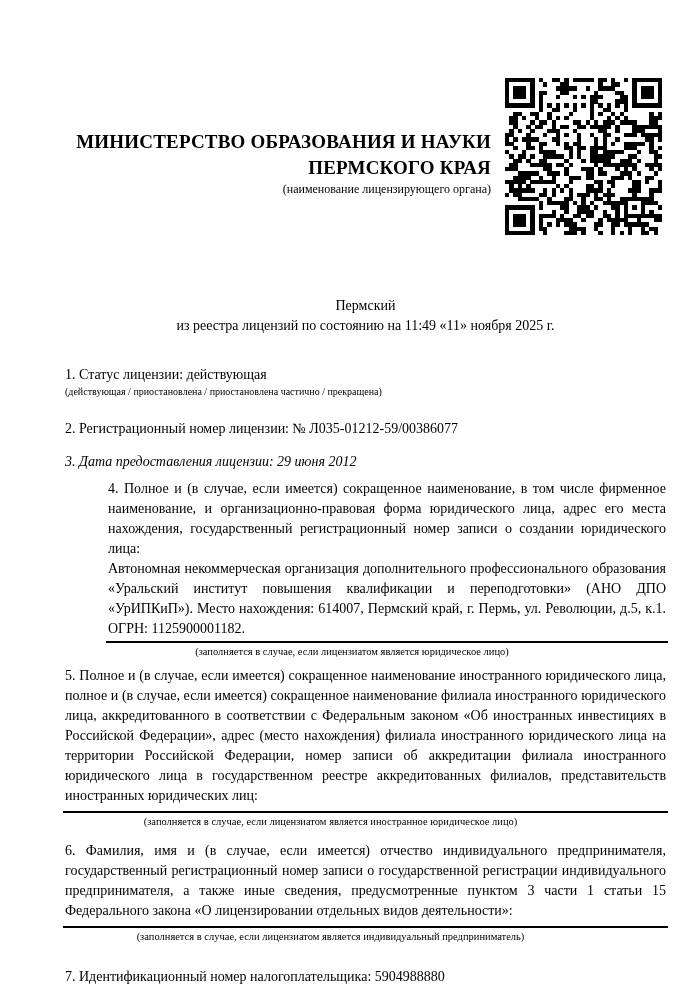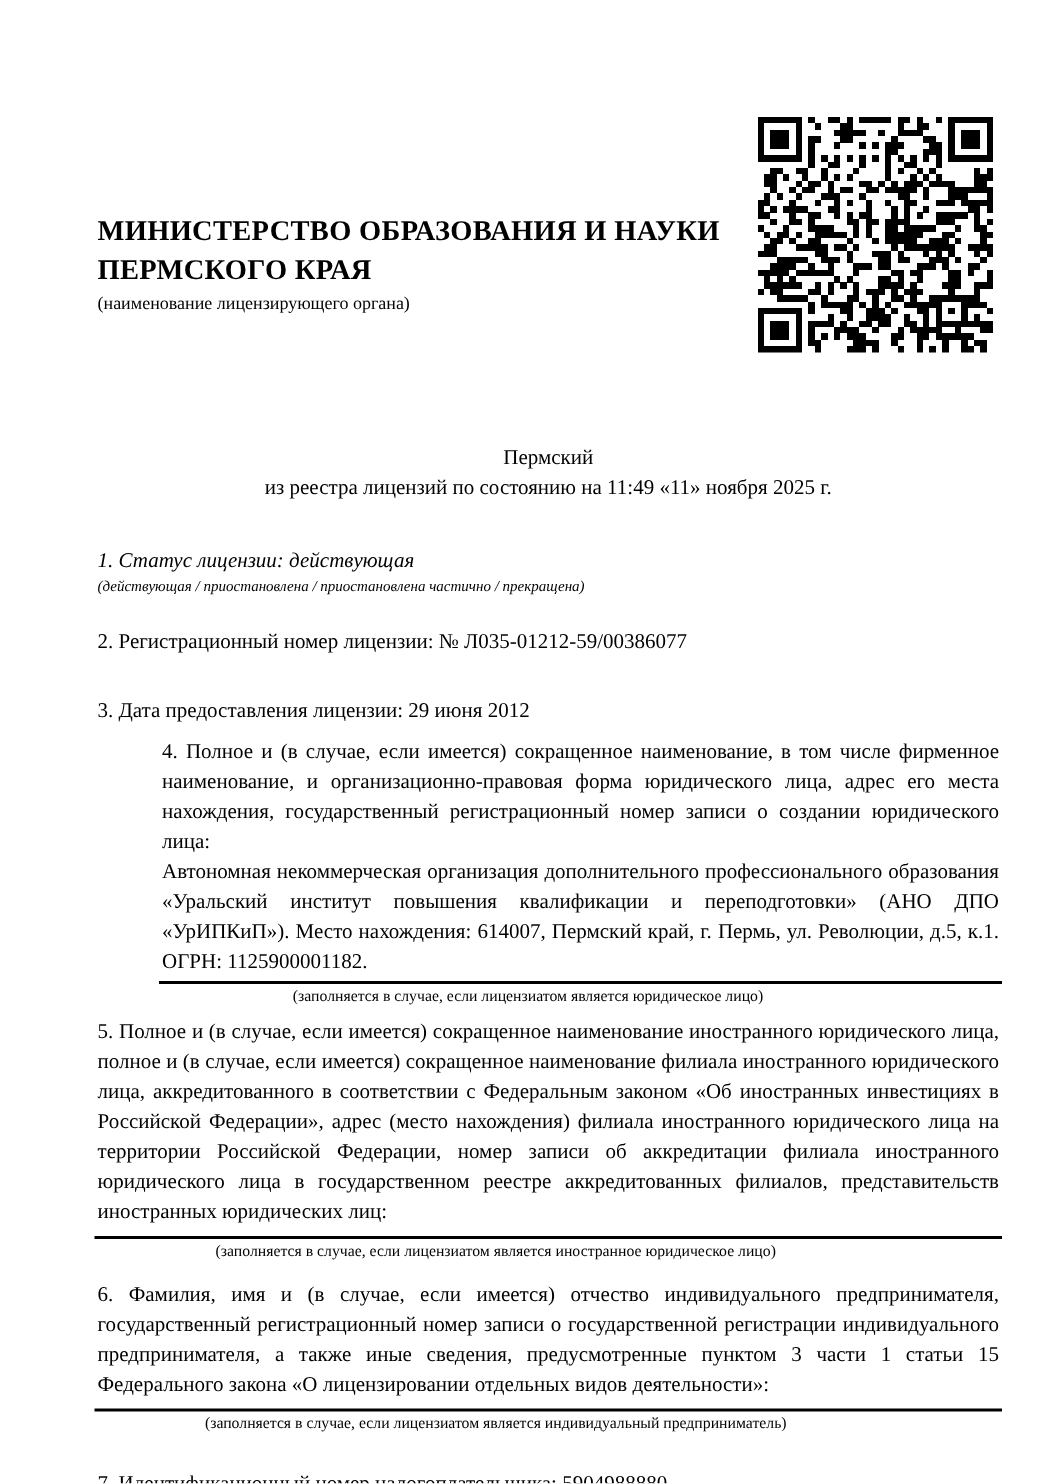--- a/index.html
+++ b/index.html
@@ -8,22 +8,22 @@
     width:700px;
     height:989px;
     background:#ffffff;
     color:#000;
     font-family:"Liberation Serif","DejaVu Serif",serif;
     overflow:hidden;
   }
   
   .ministry{
     position:absolute;
-    left:65px; top:142px; width:426px;
-    text-align:left;
+    left:65px; top:129px; width:426px;
+    text-align:right;
     font-weight:bold;
     font-size:19px;
     line-height:26px;
     letter-spacing:0.2px;
   }
   .ministry-note{
     font-weight:normal;
     font-size:12px;
     line-height:15px;
     letter-spacing:0;
@@ -37,23 +37,23 @@
   
   .content{
     position:absolute;
     left:65px; top:0; width:601px;
     padding-top:296px;
     font-size:14px;
     line-height:20px;
   }
   .doc-title{ text-align:center; }
   .justified{ text-align:justify; }
-  .item-1{ margin-top:29px;font-style:italic; }
+  .item-1{ margin-top:29px; }
   .item-2{ margin-top:21px; }
-  .item-3{ margin-top:26px; }
+  .item-3{ margin-top:13px;font-style:italic; }
   .item-4{ margin-top:7px;margin-left:43px; }
   .item-5{ margin-top:8px; }
   .item-6{ margin-top:13px; }
   .item-7{ margin-top:24px; }
   .rule{
     height:0;
     border-top:2px solid #000;
     margin:2px -2px 0 -2px;
   }
   .rule-gap{ margin-top:5px; }

